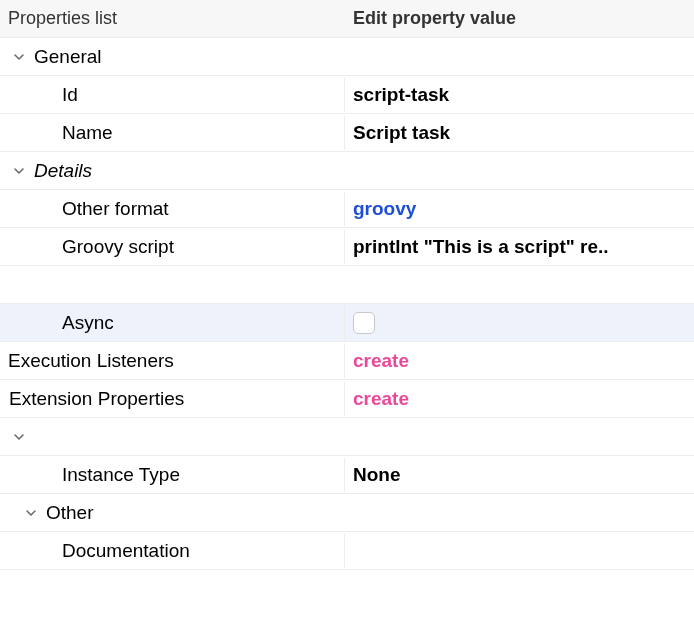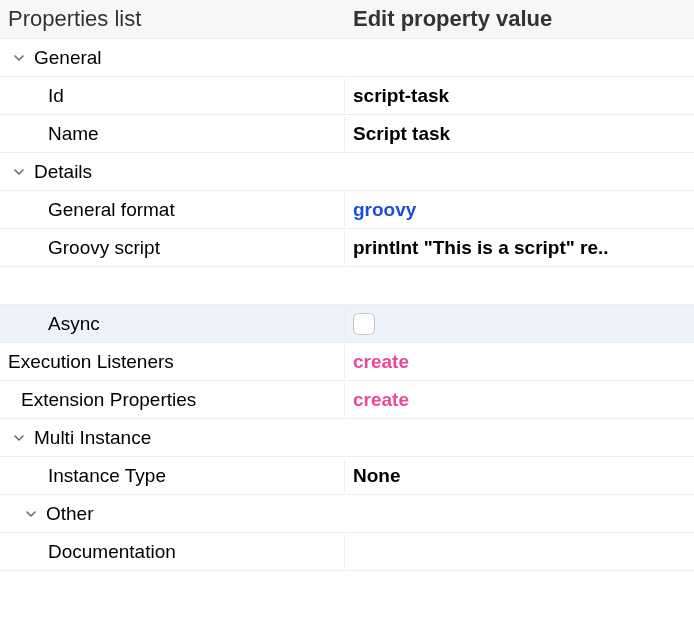--- a/index.html
+++ b/index.html
@@ -11,21 +11,21 @@
     width: 694px;
   }
   .row {
     display: flex;
     border-bottom: 1px solid #ededed;
     min-height: 38px;
     align-items: center;
   }
   .header-row {
     background: #f7f7f8;
-    font-size: 22px;
+    font-size: 18px;
     color: #333;
   }
   .col-left {
     width: 345px;
     padding: 6px 8px 6px 8px;
     display: flex;
     align-items: center;
     border-right: 1px solid #ededed;
     overflow: hidden;
     white-space: nowrap;
@@ -51,21 +51,21 @@
   }
   .chevron {
     width: 18px;
     display: inline-flex;
     align-items: center;
     justify-content: center;
     margin-right: 6px;
   }
   .chevron svg { width: 12px; height: 12px; }
   .indent-1 { padding-left: 40px; }
-  .indent-2 { padding-left: 48px; }
+  .indent-2 { padding-left: 62px; }
   .muted { color: #1d4ed8; }
   .link { color: #ec4899; }
   .async-row { background: #eef3fb; }
   .checkbox {
     width: 22px; height: 22px;
     border: 1.5px solid #c7c7cc;
     border-radius: 5px;
     background: #fff;
   }
 </style>
@@ -92,32 +92,32 @@
   <div class="col-left indent-2">Id</div>
   <div class="col-right">script-task</div>
 </div>
 
 <div class="row">
   <div class="col-left indent-2">Name</div>
   <div class="col-right">Script task</div>
 </div>
 
 <div class="row section-row">
-  <div class="col-left" style="padding-left:10px;">
+  <div class="col-left" style="padding-left:10px;font-style:italic;">
     <span class="chevron">
       <svg viewBox="0 0 12 12">
           <path d="M2 4 L6 8 L10 4" stroke="#6b6b6f" stroke-width="1.6" fill="none" stroke-linecap="round" stroke-linejoin="round"></path>
         </svg>
     </span>
     <span>Details</span>
   </div>
 </div>
 
 <div class="row">
-  <div class="col-left indent-2">General format</div>
+  <div class="col-left indent-2">Other format</div>
   <div class="col-right muted">groovy</div>
 </div>
 
 <div class="row">
   <div class="col-left indent-2">Groovy script</div>
   <div class="col-right">printlnt "This is a script" re..</div>
 </div>
 
 <div class="row">
 </div>
@@ -128,32 +128,31 @@
     <span class="checkbox"></span>
   </div>
 </div>
 
 <div class="row">
   <div class="col-left" style="">Execution Listeners</div>
   <div class="col-right link">create</div>
 </div>
 
 <div class="row">
-  <div class="col-left" style="padding-left:21px;">Extension Properties</div>
+  <div class="col-left" style="padding-left:9px;">Extension Properties</div>
   <div class="col-right link">create</div>
 </div>
 
 <div class="row section-row">
   <div class="col-left" style="padding-left:10px;">
     <span class="chevron">
       <svg viewBox="0 0 12 12">
           <path d="M2 4 L6 8 L10 4" stroke="#6b6b6f" stroke-width="1.6" fill="none" stroke-linecap="round" stroke-linejoin="round"></path>
         </svg>
     </span>
-    <span>Multi Instance</span>
   </div>
 </div>
 
 <div class="row">
   <div class="col-left indent-2">Instance Type</div>
   <div class="col-right">None</div>
 </div>
 
 <div class="row section-row">
   <div class="col-left" style="padding-left:22px;">

